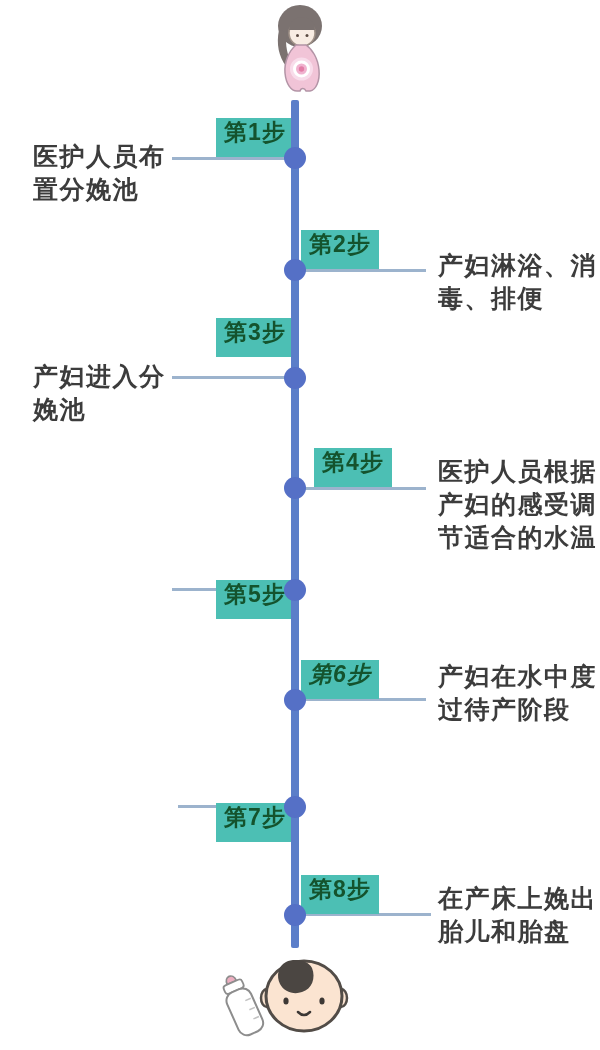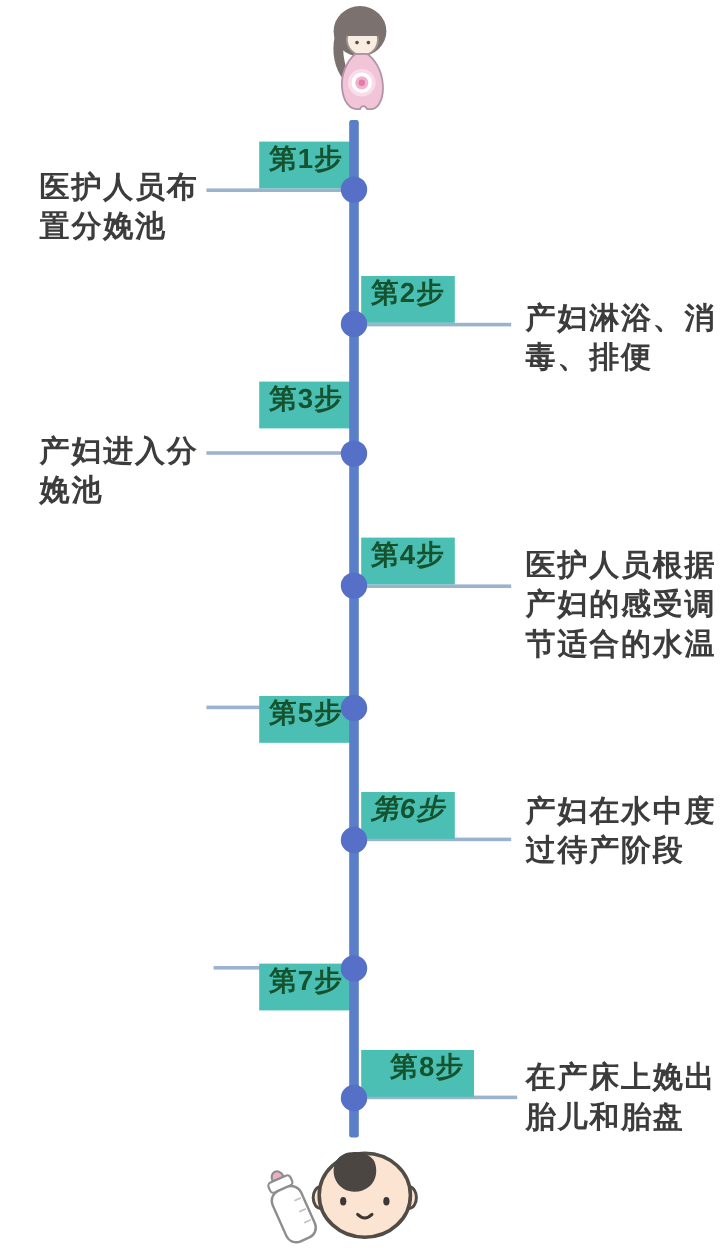--- a/index.html
+++ b/index.html
@@ -48,42 +48,42 @@
   <div class="conn" style="left:299px;top:269px;width:127px;"></div>
   <div class="txt right" style="top:249px;">产妇淋浴、消
 毒、排便</div>
 
   <div class="lbl" style="left:216px;top:318px;">第3步</div>
   <div class="dot" style="top:367px;"></div>
   <div class="conn" style="left:172px;top:376px;width:119px;"></div>
   <div class="txt left" style="top:360px;">产妇进入分
 娩池</div>
 
-  <div class="lbl" style="left:301px;top:448px;">第4步</div>
+  <div class="lbl" style="left:314px;top:448px;">第4步</div>
   <div class="dot" style="top:477px;"></div>
   <div class="conn" style="left:299px;top:487px;width:127px;"></div>
   <div class="txt right" style="top:455px;">医护人员根据
 产妇的感受调
 节适合的水温</div>
 
   <div class="lbl" style="left:216px;top:580px;">第5步</div>
   <div class="dot" style="top:579px;"></div>
   <div class="conn" style="left:172px;top:588px;width:119px;"></div>
 
   <div class="lbl" style="left:301px;top:660px;font-style:italic;">第6步</div>
   <div class="dot" style="top:689px;"></div>
   <div class="conn" style="left:299px;top:698px;width:127px;"></div>
   <div class="txt right" style="top:660px;">产妇在水中度
 过待产阶段</div>
 
   <div class="lbl" style="left:216px;top:803px;">第7步</div>
   <div class="dot" style="top:796px;"></div>
   <div class="conn" style="left:178px;top:805px;width:113px;"></div>
 
-  <div class="lbl" style="left:301px;top:875px;padding-left:16px;">第8步</div>
+  <div class="lbl" style="left:301px;top:875px;">第8步</div>
   <div class="dot" style="top:904px;"></div>
   <div class="conn" style="left:299px;top:913px;width:132px;"></div>
   <div class="txt right" style="top:882px;">在产床上娩出
 胎儿和胎盘</div>
 
   <svg class="icon" style="left:214px;top:950px;" width="135" height="95" viewBox="0 0 135 95">
     <g transform="rotate(-24 30 60)">
       <path d="M25,30 C25,21 35,21 35,30 Z" fill="#ecaec0" stroke="#8d8d8d" stroke-width="1.8"></path>
       <rect x="20" y="30" width="20" height="9" rx="3" fill="#ffffff" stroke="#8d8d8d" stroke-width="1.8"></rect>
       <rect x="17" y="39" width="26" height="46" rx="9" fill="#ffffff" stroke="#8d8d8d" stroke-width="2"></rect>

